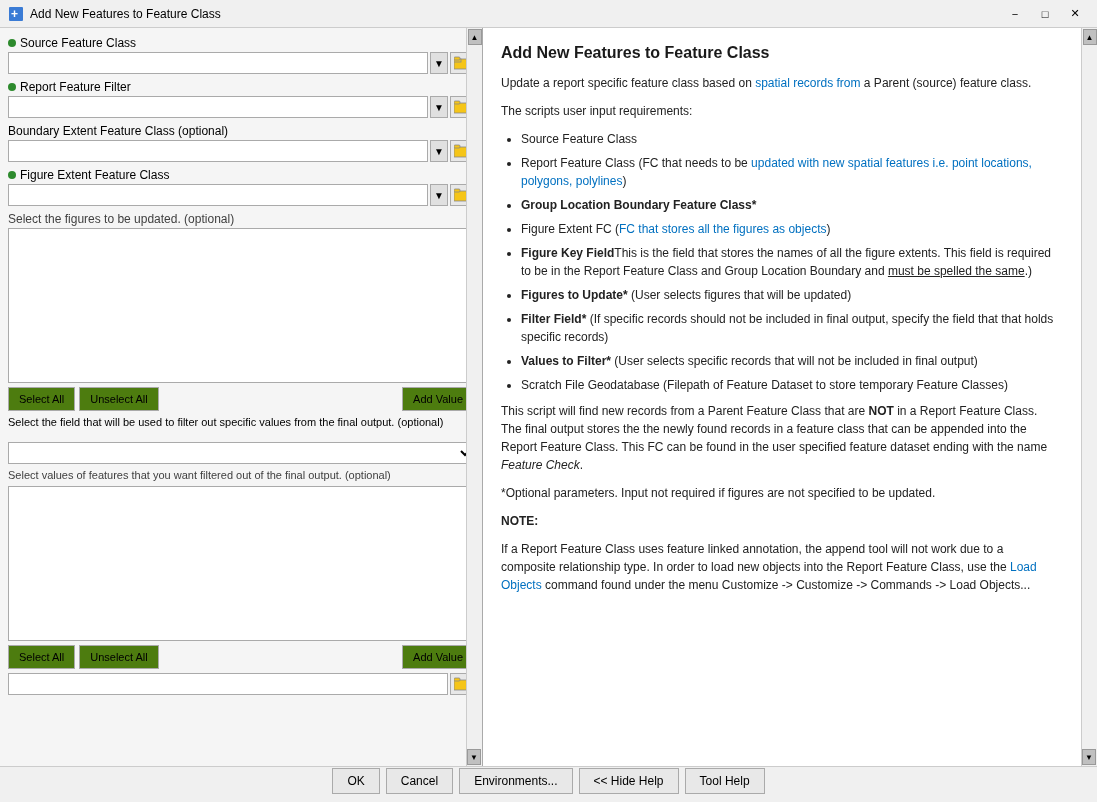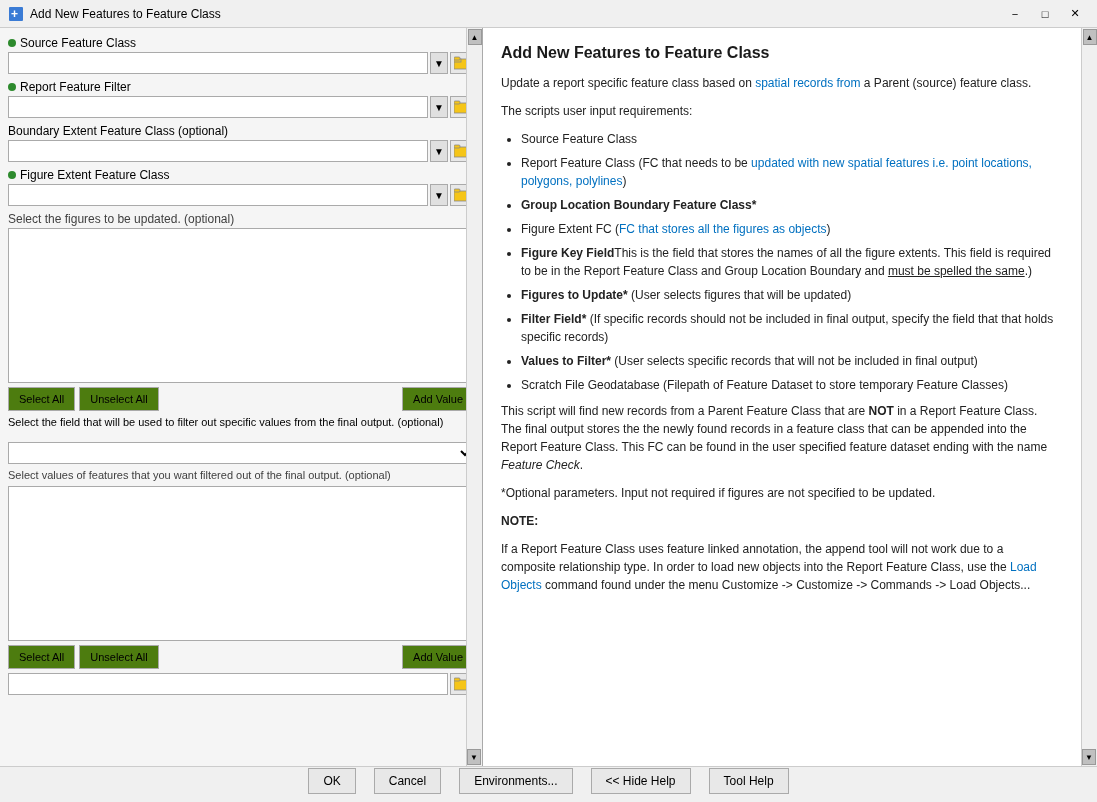--- a/index.html
+++ b/index.html
@@ -81,21 +81,21 @@
     .btn {
       height: 24px; padding: 0 10px; background: #4d7c0f;
       border: 1px solid #aaa; cursor: pointer; font-size: 11px;
     }
     .btn-add { margin-left: auto; }
 
     .filter-label { font-size: 12px; margin: 2px 0; }
     
     .footer-bar {
       height: 28px; background: #f0f0f0; border-top: 1px solid #ccc;
-      display: flex; align-items: center; justify-content: center; gap: 18px;
+      display: flex; align-items: center; justify-content: center; gap: 6px;
       padding: 0 8px;
     }
     .footer-btn {
       height: 26px; padding: 0 14px; background: #e8e8e8;
       border: 1px solid #aaa; cursor: pointer; font-size: 12px;
     }
 
     
     .right-panel {
       flex: 1;

